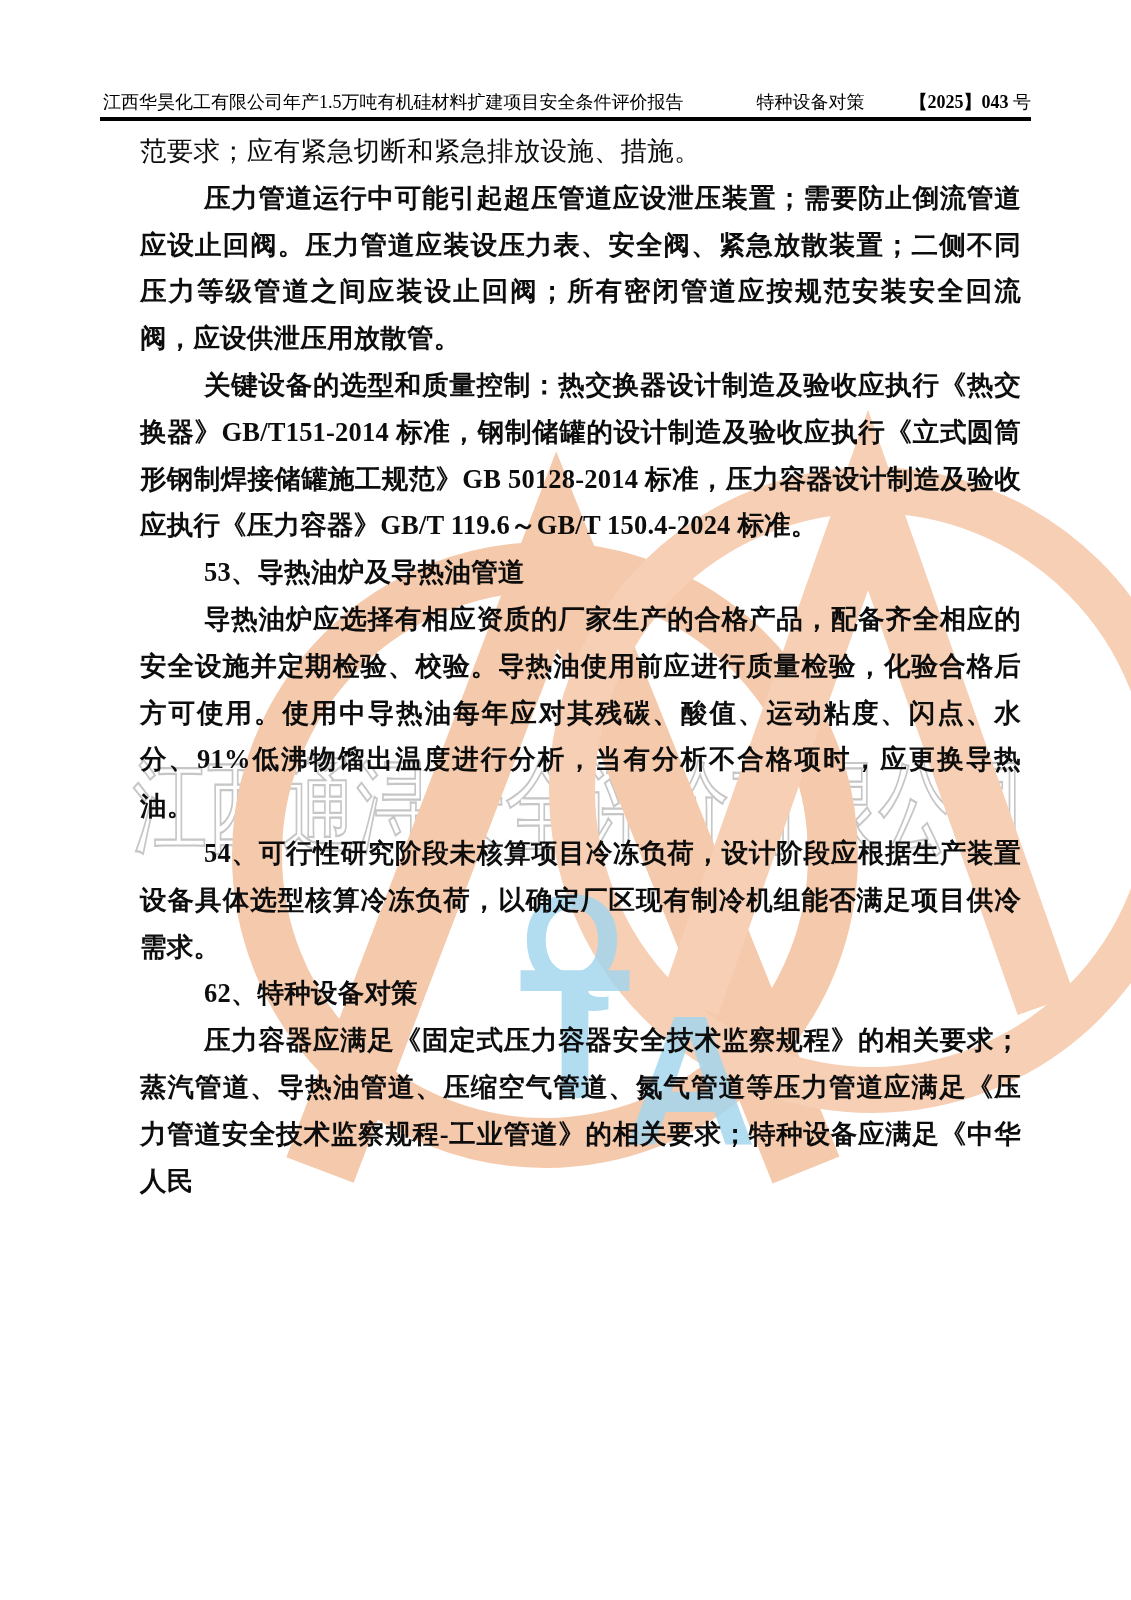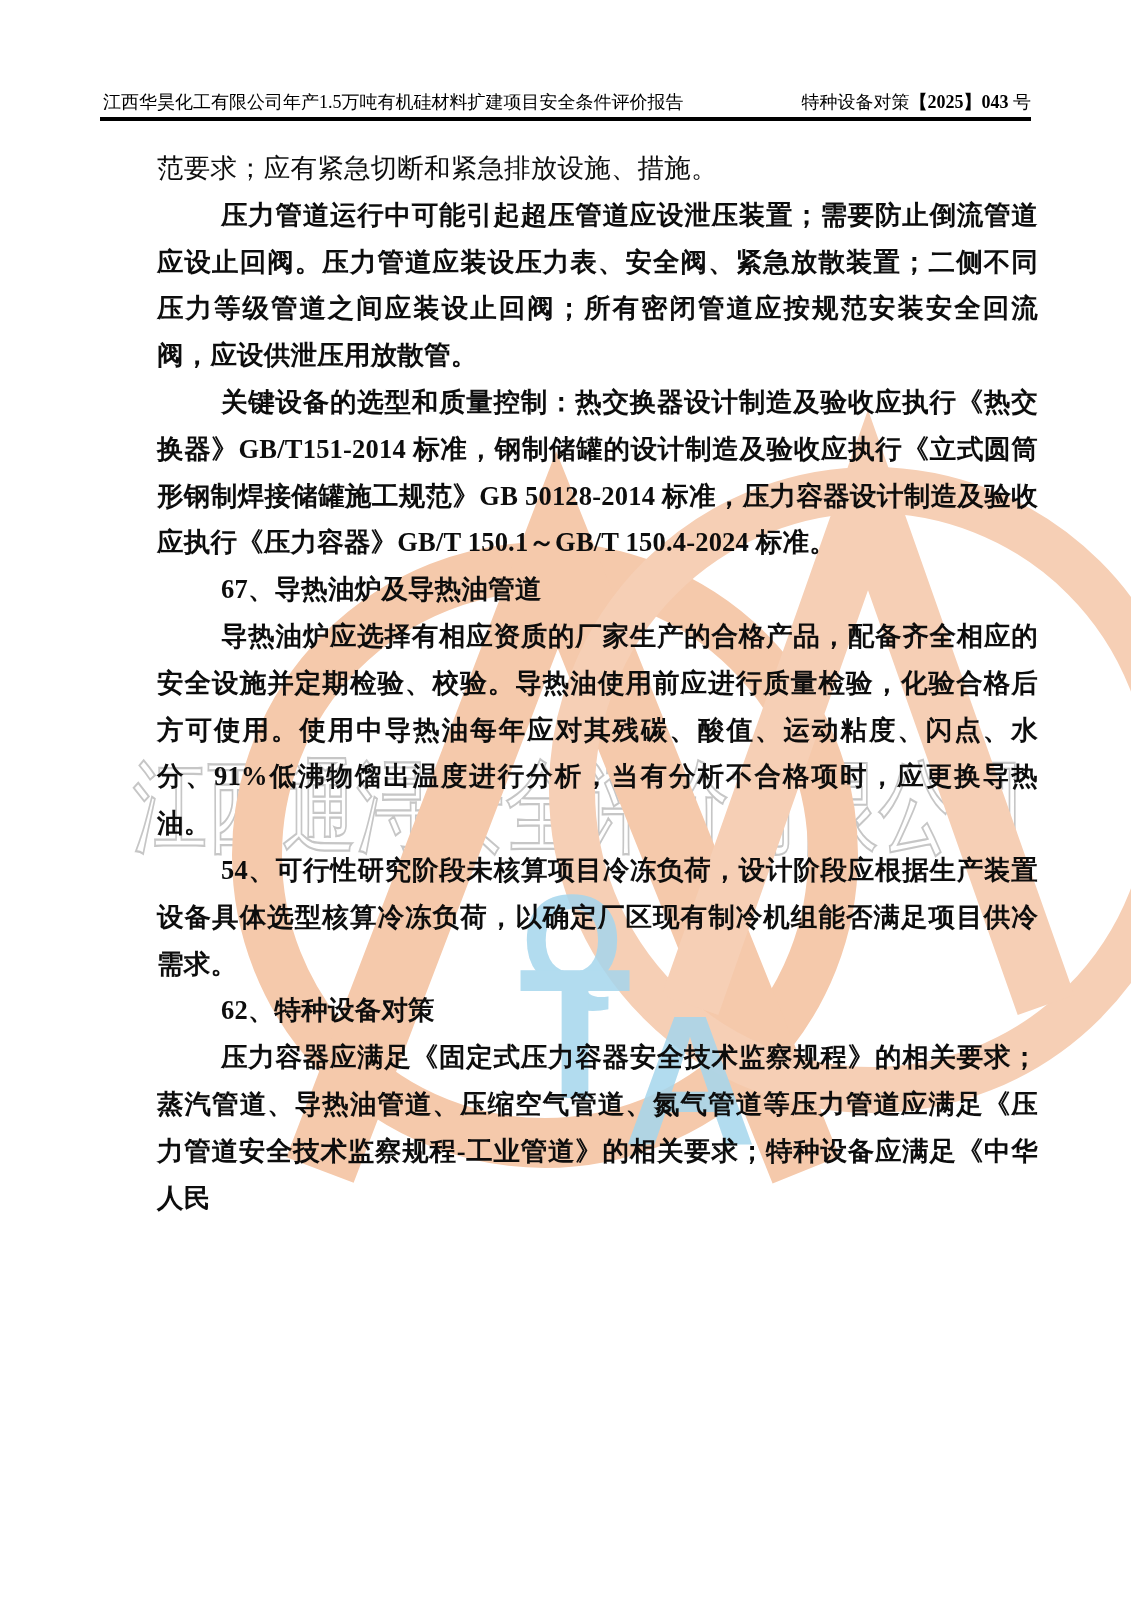--- a/index.html
+++ b/index.html
@@ -10,28 +10,28 @@
     overflow:hidden;
     font-family:"Liberation Serif","DejaVu Serif",serif;
     color:#0d0d0d;
   }
   .header{
     position:absolute;top:90px;left:103px;width:928px;
     display:flex;justify-content:space-between;align-items:flex-start;
     font-size:18px;line-height:24px;color:#000;
     white-space:nowrap;
   }
-  .header .num{font-weight:bold;}
+  .header .num{font-weight:bold;margin-left:45px;}
   .header-rule{
     position:absolute;top:117px;left:100px;width:931px;height:4px;
     background:#000;
   }
   .content{
     position:relative;z-index:2;
-    margin:17px;
+    margin:0;
     position:absolute;top:128px;left:140px;width:881px;
     font-size:26.5px;line-height:46.8px;
     text-align:justify;text-align-last:left;
     letter-spacing:0.2px;
   }
   .para{margin:0;padding:0;}
   .para.indent{text-indent:64px;font-weight:bold;}
   .watermark{
     position:absolute;top:0;left:0;z-index:1;
     pointer-events:none;
@@ -67,21 +67,21 @@
     <span>江西华昊化工有限公司年产1.5万吨有机硅材料扩建项目安全条件评价报告</span>
     <span>
       <span>特种设备对策</span><span class="num">【2025】043</span><span> 号</span>
     </span>
   </div>
   <div class="header-rule"></div>
 
   <div class="content">
       <p class="para">范要求；应有紧急切断和紧急排放设施、措施。</p>
       <p class="para indent">压力管道运行中可能引起超压管道应设泄压装置；需要防止倒流管道应设止回阀。压力管道应装设压力表、安全阀、紧急放散装置；二侧不同压力等级管道之间应装设止回阀；所有密闭管道应按规范安装安全回流阀，应设供泄压用放散管。</p>
-      <p class="para indent">关键设备的选型和质量控制：热交换器设计制造及验收应执行《热交换器》GB/T151-2014 标准，钢制储罐的设计制造及验收应执行《立式圆筒形钢制焊接储罐施工规范》GB 50128-2014 标准，压力容器设计制造及验收应执行《压力容器》GB/T 150.1～GB/T 150.4-2024 标准。</p>
-      <p class="para indent">67、导热油炉及导热油管道</p>
+      <p class="para indent">关键设备的选型和质量控制：热交换器设计制造及验收应执行《热交换器》GB/T151-2014 标准，钢制储罐的设计制造及验收应执行《立式圆筒形钢制焊接储罐施工规范》GB 50128-2014 标准，压力容器设计制造及验收应执行《压力容器》GB/T 119.6～GB/T 150.4-2024 标准。</p>
+      <p class="para indent">53、导热油炉及导热油管道</p>
       <p class="para indent">导热油炉应选择有相应资质的厂家生产的合格产品，配备齐全相应的安全设施并定期检验、校验。导热油使用前应进行质量检验，化验合格后方可使用。使用中导热油每年应对其残碳、酸值、运动粘度、闪点、水分、91%低沸物馏出温度进行分析，当有分析不合格项时，应更换导热油。</p>
       <p class="para indent">54、可行性研究阶段未核算项目冷冻负荷，设计阶段应根据生产装置设备具体选型核算冷冻负荷，以确定厂区现有制冷机组能否满足项目供冷需求。</p>
       <p class="para indent">62、特种设备对策</p>
       <p class="para indent">压力容器应满足《固定式压力容器安全技术监察规程》的相关要求；蒸汽管道、导热油管道、压缩空气管道、氮气管道等压力管道应满足《压力管道安全技术监察规程-工业管道》的相关要求；特种设备应满足《中华人民</p>
     </div>
 
 </div>
 
 </body></html>

